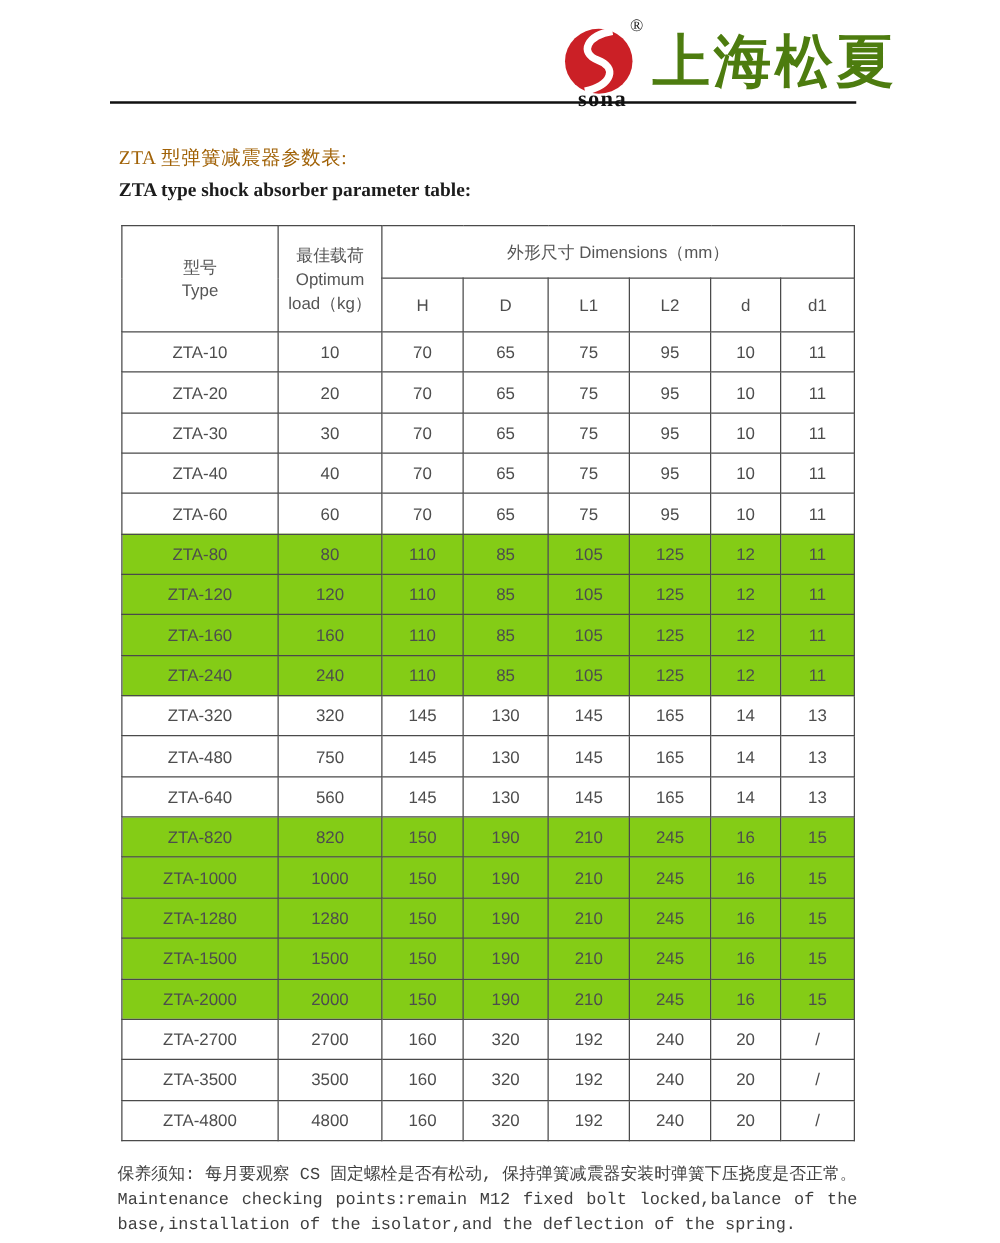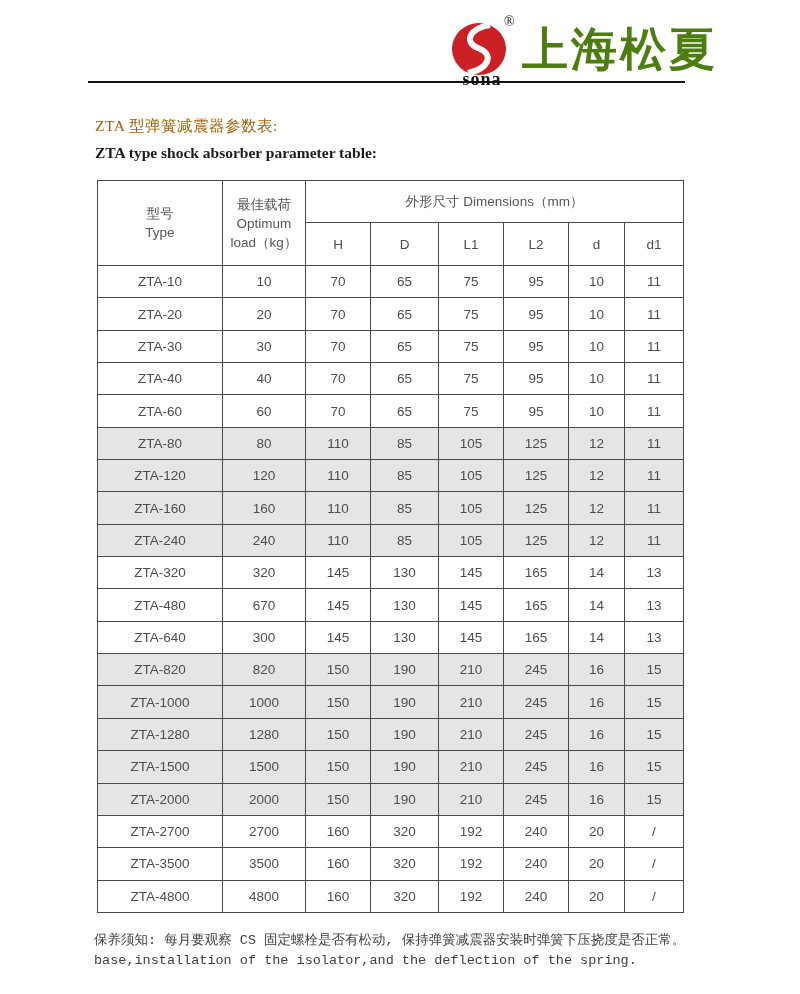--- a/index.html
+++ b/index.html
@@ -79,21 +79,21 @@
     color: #4d4d4d;
     font-size: 13.5px;
     font-weight: normal;
     padding: 0;
   }
   thead .hdr-row-1 th { height: 42px; }
   thead .hdr-row-2 th { height: 43px; }
   th .hdr-line { line-height: 19px; color: #555555; }
   th .hdr-zh { font-size: 13.5px; }
   tbody tr { height: 32.35px; }
-  tbody tr.shaded { background: #e5e5e5; }
+  tbody tr.shaded { background: #84cc16; }
 
   
   .footer {
     position: absolute;
     top: 931px; left: 94px;
     width: 592px;
     font-family: "Liberation Mono", "DejaVu Sans Mono", monospace;
     font-size: 13.5px;
     color: #404040;
     line-height: 20px;
@@ -254,31 +254,31 @@
             <td>320</td>
             <td>145</td>
             <td>130</td>
             <td>145</td>
             <td>165</td>
             <td>14</td>
             <td>13</td>
           </tr>
           <tr>
             <td>ZTA-480</td>
-            <td>670</td>
+            <td>750</td>
             <td>145</td>
             <td>130</td>
             <td>145</td>
             <td>165</td>
             <td>14</td>
             <td>13</td>
           </tr>
           <tr>
             <td>ZTA-640</td>
-            <td>300</td>
+            <td>560</td>
             <td>145</td>
             <td>130</td>
             <td>145</td>
             <td>165</td>
             <td>14</td>
             <td>13</td>
           </tr>
           <tr class="shaded">
             <td>ZTA-820</td>
             <td>820</td>
@@ -358,16 +358,17 @@
             <td>240</td>
             <td>20</td>
             <td>/</td>
           </tr>
         </tbody>
     </table>
   </div>
 
   <div class="footer">
     <div>保养须知: 每月要观察 CS 固定螺栓是否有松动, 保持弹簧减震器安装时弹簧下压挠度是否正常。</div>
+    <div class="jline">Maintenance checking points:remain M12 fixed bolt locked,balance of the</div>
     <div>base,installation of the isolator,and the deflection of the spring.</div>
   </div>
 
 </div>
 
 </body></html>

